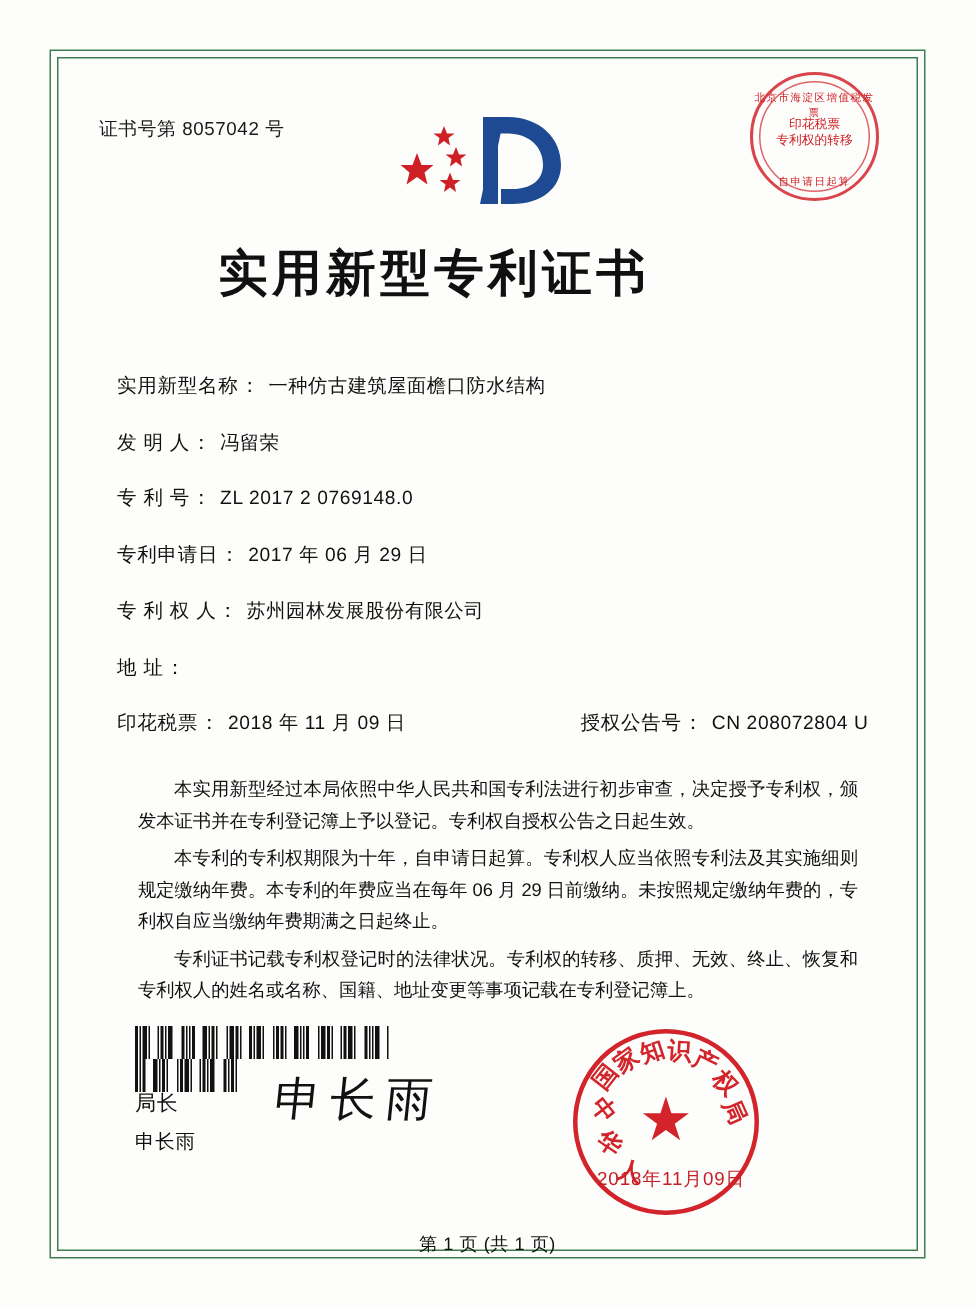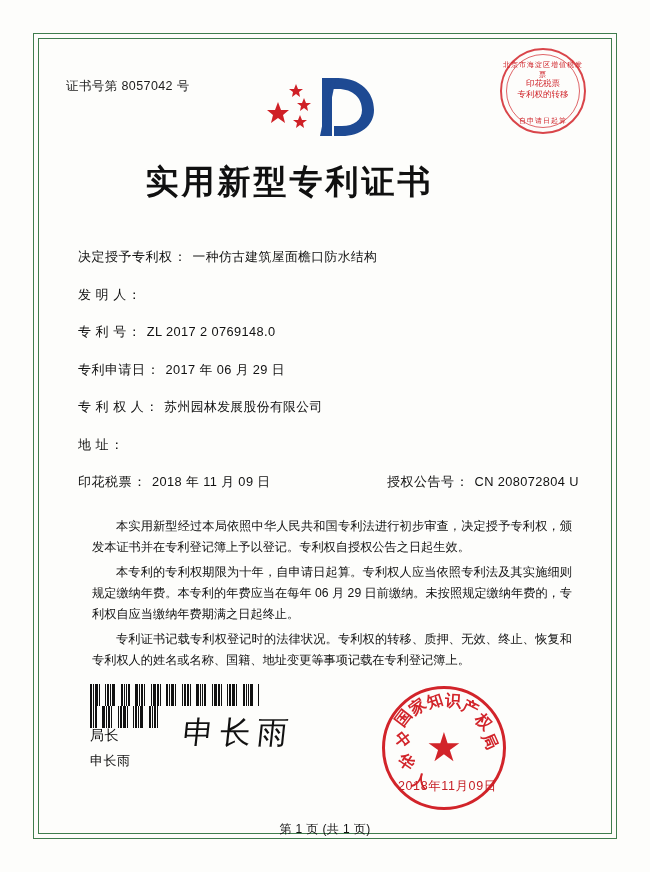--- a/index.html
+++ b/index.html
@@ -296,28 +296,29 @@
       <path d="M62 8 L72 8 L72 66 L62 66 Z" fill="#1e4a93"></path>
       <path d="M60 66 L72 8 L76 8 L64 66 Z" fill="#1e4a93"></path>
     </svg>
   </div>
 
   <div class="title">实用新型专利证书</div>
 
   <div class="fields">
 
     <div class="field-row">
-      <span class="field-label">决定授予专利权</span>
+      <span class="field-label">实用新型名称</span>
       <span class="field-colon">：</span>
       <span class="field-value">一种仿古建筑屋面檐口防水结构</span>
     </div>
 
     <div class="field-row">
       <span class="field-label">发 明 人</span>
       <span class="field-colon">：</span>
+      <span class="field-value">冯留荣</span>
     </div>
 
     <div class="field-row">
       <span class="field-label">专 利 号</span>
       <span class="field-colon">：</span>
       <span class="field-value">ZL 2017 2 0769148.0</span>
     </div>
 
     <div class="field-row">
       <span class="field-label">专利申请日</span>

